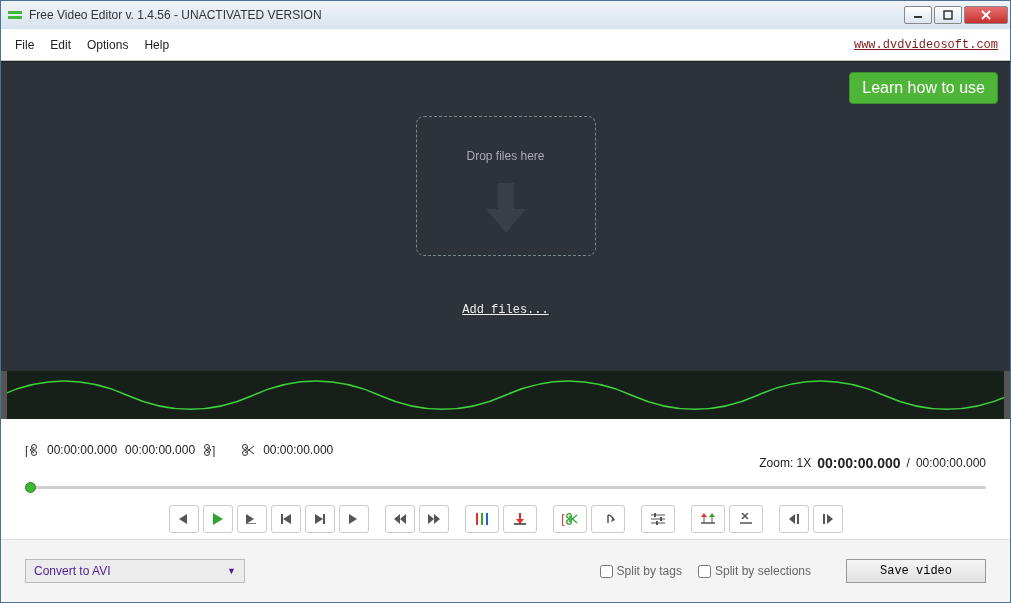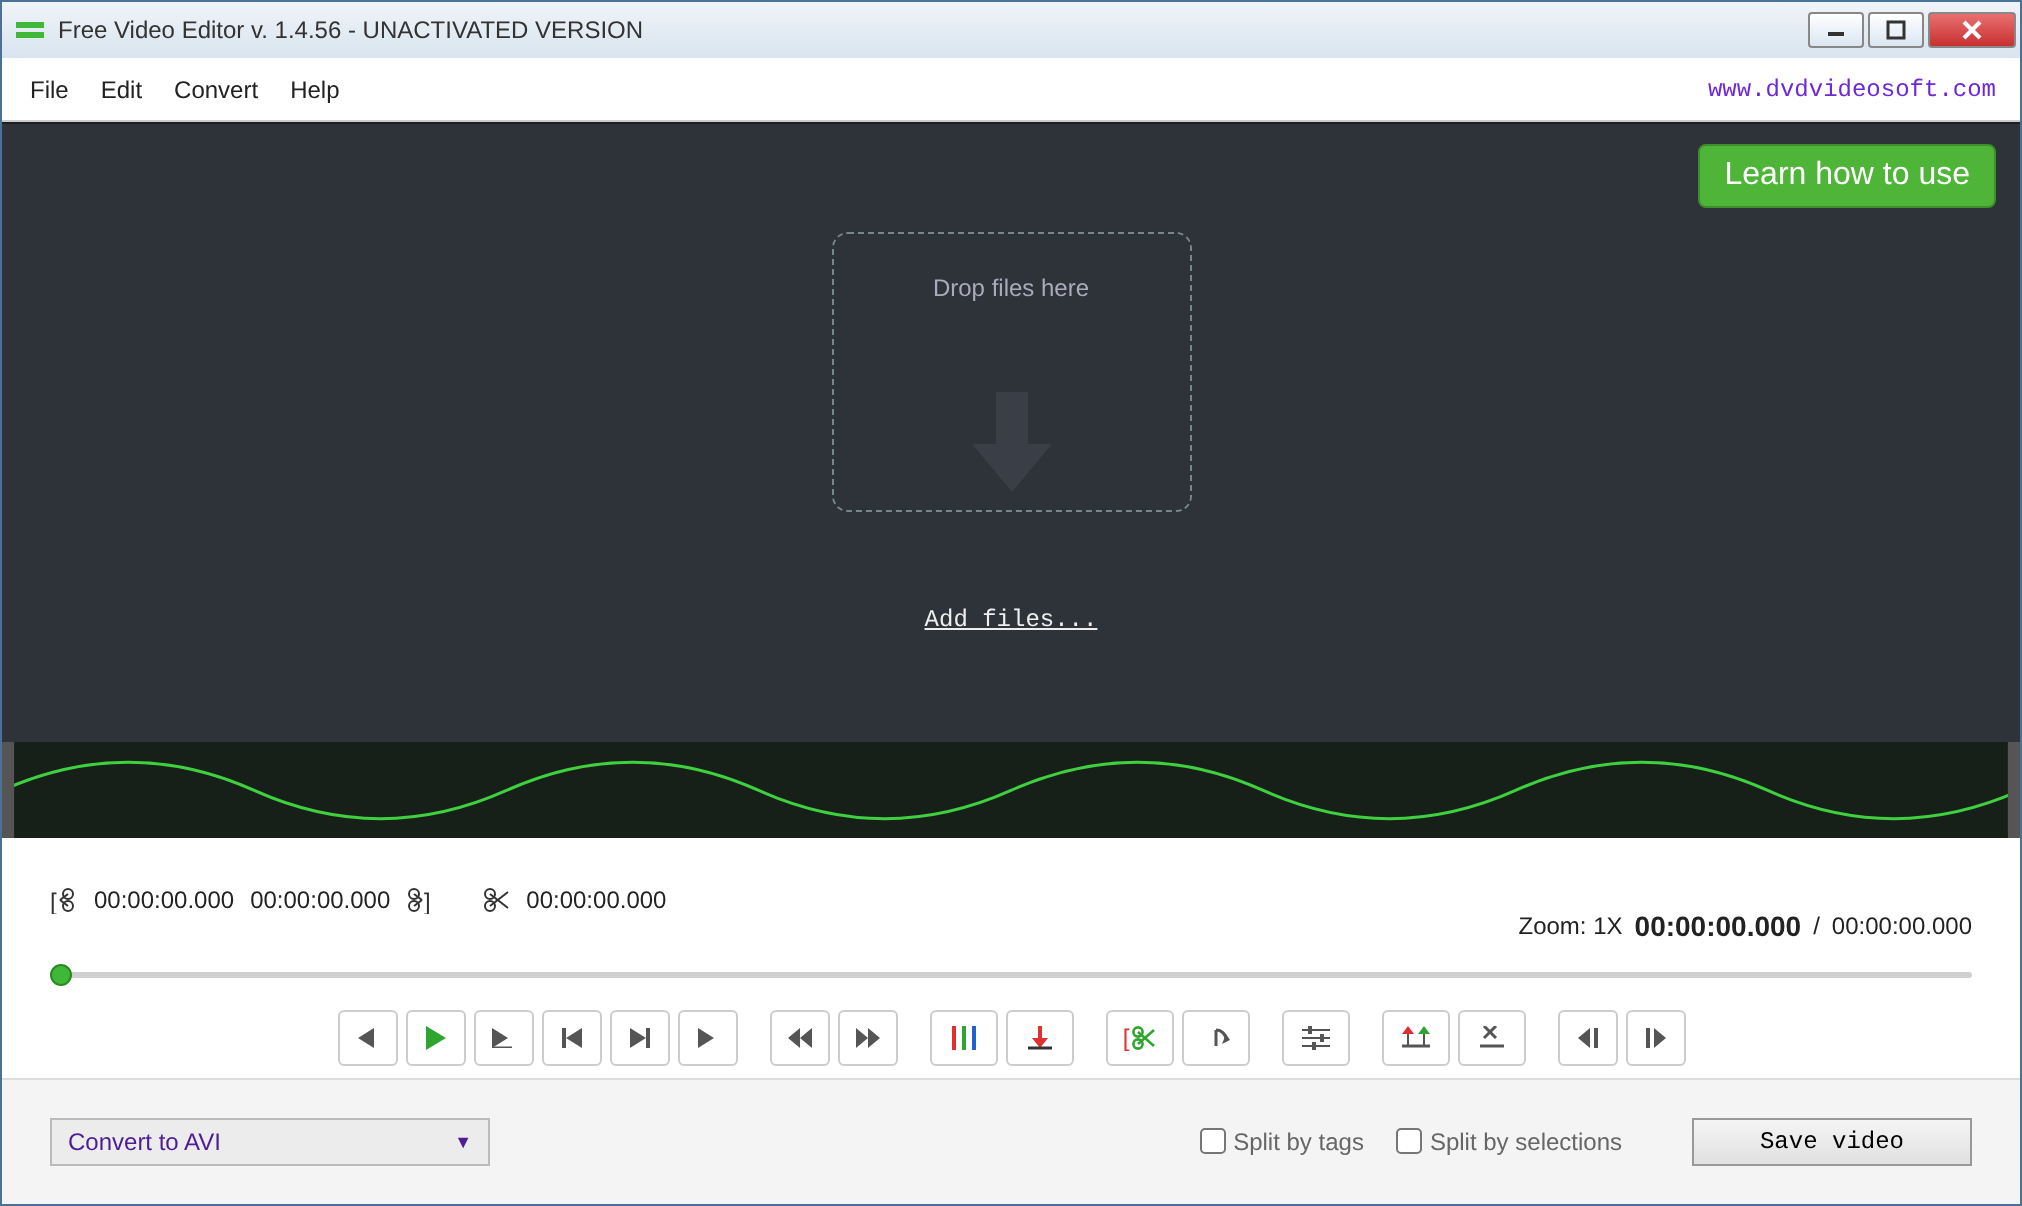--- a/index.html
+++ b/index.html
@@ -11,25 +11,25 @@
 .titlebar .logo { width: 16px; height: 16px; margin-right: 6px; }
 .titlebar .title { color: #333; }
 .winbuttons { margin-left: auto; display: flex; gap: 2px; padding-right: 2px; }
 .winbtn { width: 28px; height: 18px; border: 1px solid #888; border-radius: 2px; display: flex; align-items: center; justify-content: center; cursor: pointer; }
 .winbtn.min, .winbtn.max { background: linear-gradient(#fff,#dbe6f2); }
 .winbtn.close { background: linear-gradient(#e87070,#c83030); width: 44px; }
 .winbtn svg { display: block; }
 
 .menubar { height: 32px; background: #fff; border-bottom: 1px solid #ccc; display: flex; align-items: center; padding: 0 6px; }
 .menubar .menuitem { padding: 2px 8px; cursor: pointer; color: #222; }
-.menubar .website { margin-left: auto; color: #6d28d9; font-family: "Courier New", monospace; padding-right: 6px; cursor: pointer; }
+.menubar .website { margin-left: auto; text-decoration: underline; color: #7f1d1d; font-family: "Courier New", monospace; padding-right: 6px; cursor: pointer; }
 
 .preview { flex: 0 0 310px; background: #2e3239; position: relative; border-top: 1px solid #1c1e22; }
 .learn-btn { position: absolute; top: 10px; right: 12px; background: #4fb538; color: #fff; padding: 6px 12px; border-radius: 4px; border: 1px solid #3d8f2b; cursor: pointer; font-size: 16px; }
-.dropzone { position: absolute; left: 50%; top: 40%; transform: translate(-50%,-50%); width: 180px; height: 140px; border: 1px dashed #788; border-radius: 8px; display: flex; flex-direction: column; align-items: center; justify-content: space-between; padding-top: 20px; color: #aab; font-family: "Courier New", monospace; }
+.dropzone { position: absolute; left: 50%; top: 40%; transform: translate(-50%,-50%); width: 180px; height: 140px; border: 1px dashed #788; border-radius: 8px; display: flex; flex-direction: column; align-items: center; justify-content: center; padding-top: 20px; color: #aab; font-family: "Courier New", monospace; }
 .dropzone .arrow { margin-top: 20px; }
 .addfile { position: absolute; left: 50%; top: 78%; transform: translateX(-50%); color: #eee; text-decoration: underline; font-family: "Courier New", monospace; cursor: pointer; }
 
 .wave { flex: 0 0 48px; background: #1aa13a; position: relative; }
 .wave svg { width: 100%; height: 100%; display: block; }
 
 .controls { flex: 0 0 110px; background: #fff; padding: 10px 24px 6px 24px; display: flex; flex-direction: column; }
 .timebar { display: flex; align-items: center; gap: 8px; color: #222; font-family: "Courier New", monospace; font-size: 11px; }
 .timebar .right { margin-left: auto; display: flex; align-items: center; gap: 6px; font-family: inherit; margin-top: 26px; }
 .timebar .bold { font-weight: bold; font-size: 14px; }
@@ -44,21 +44,21 @@
 .tbtn2 { min-width: 34px; }
 .grp { display: flex; gap: 4px; margin-right: 10px; }
 .grp:last-child { margin-right: 0; }
 .greenicon { color: #2fa52f; }
 .bracketbtn { color: #e03030; }
 
 .footer { flex: 1; background: #f4f4f4; border-top: 1px solid #ddd; display: flex; align-items: center; padding: 12px 24px; gap: 16px; }
 .convertsel { width: 220px; height: 24px; border: 1px solid #bbb; background: #ececec; display: flex; align-items: center; padding: 0 8px; color: #4c1d95; cursor: pointer; justify-content: space-between; }
 .convertsel .dd { font-size: 9px; }
 .footer .spacer { flex: 1; }
-.chk { display: flex; gap: 4px; color: #666; cursor: pointer; font-family: "Courier New", monospace; }
+.chk { display: flex; align-items: center; gap: 4px; color: #666; cursor: pointer; font-family: "Courier New", monospace; }
 .chk input { width: 13px; height: 13px; }
 .savebtn { width: 140px; height: 24px; border: 1px solid #999; background: linear-gradient(#f5f5f5,#e0e0e0); font-family: "Courier New", monospace; cursor: pointer; margin-left: 19px; }
 </style>
 </head>
 <body>
 
 <div class="window">
 
   <div class="titlebar">
     <span class="logo">
@@ -84,21 +84,21 @@
             <line x1="2" y1="1" x2="10" y2="9" stroke="#fff" stroke-width="2"></line>
             <line x1="10" y1="1" x2="2" y2="9" stroke="#fff" stroke-width="2"></line>
           </svg>
         </div>
     </div>
   </div>
 
   <div class="menubar">
     <span class="menuitem">File</span>
     <span class="menuitem">Edit</span>
-    <span class="menuitem">Convert</span>
+    <span class="menuitem">Options</span>
     <span class="menuitem">Help</span>
     <a class="website">www.dvdvideosoft.com</a>
   </div>
 
   <div class="preview">
     <div class="learn-btn">Learn how to use</div>
     <div class="dropzone">
       <span>Drop files here</span>
       <span class="arrow">
         <svg width="48" height="56" viewBox="0 0 48 56">

